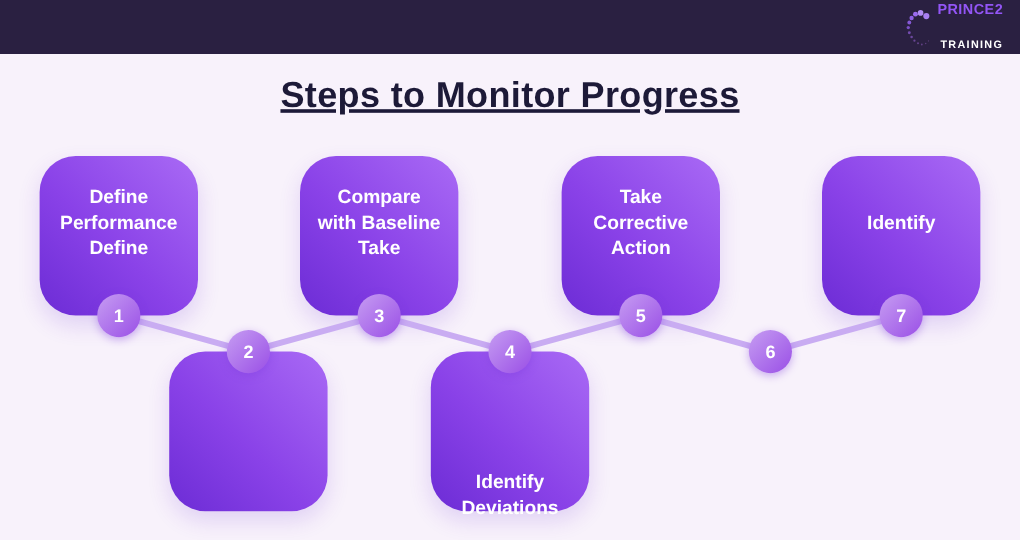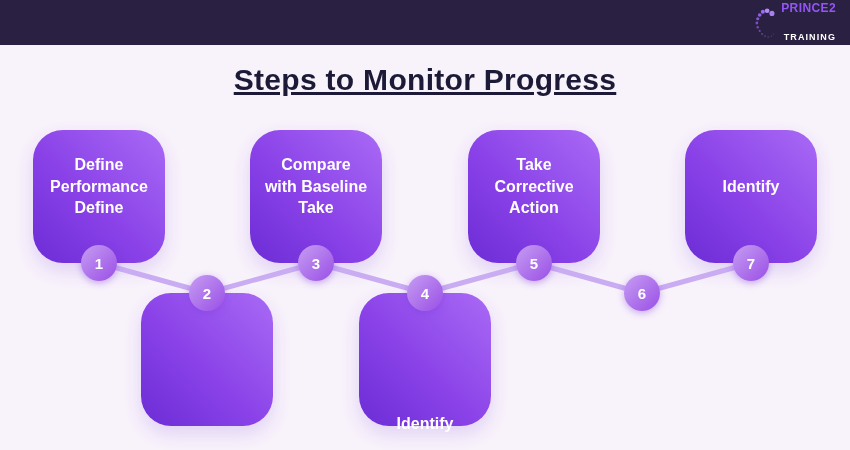--- a/index.html
+++ b/index.html
@@ -107,20 +107,21 @@
         <div class="card-label">
           <div>Compare</div>
           <div>with Baseline</div>
           <div>Take</div>
         </div>
       </div>
       <div class="badge" style="left: 298px; top: 245px;">3</div>
       <div class="card bottom" style="left: 359px; top: 293px; align-items: flex-end;">
         <div class="card-label">
           <div>Identify</div>
+          <div>Deviations</div>
         </div>
       </div>
       <div class="badge" style="left: 407px; top: 275px;">4</div>
       <div class="card top" style="left: 468px; top: 130px;">
         <div class="card-label">
           <div>Take</div>
           <div>Corrective</div>
           <div>Action</div>
         </div>
       </div>

